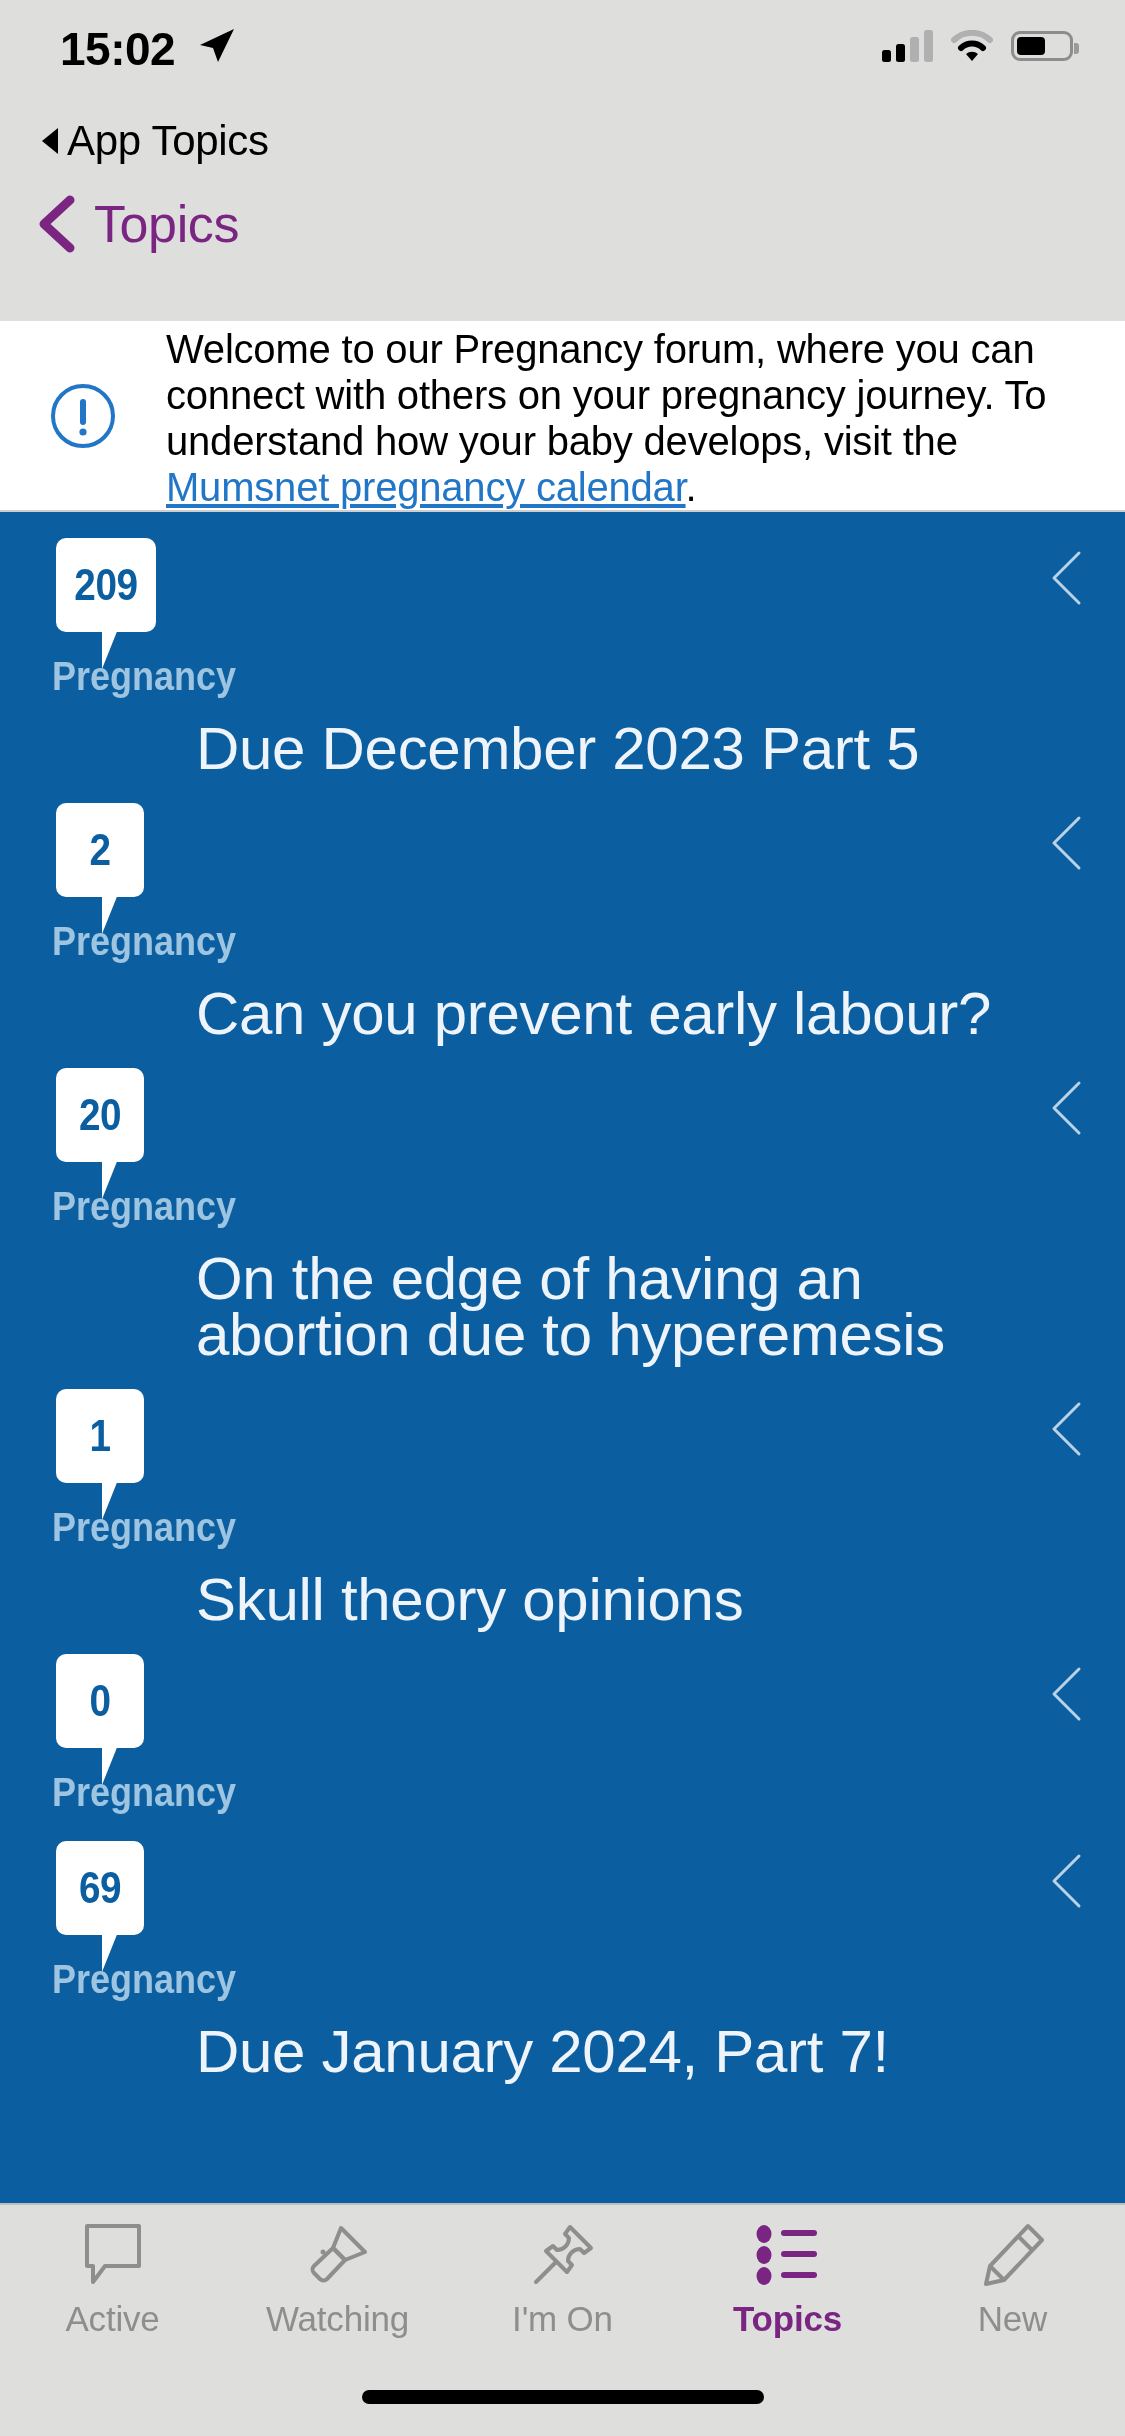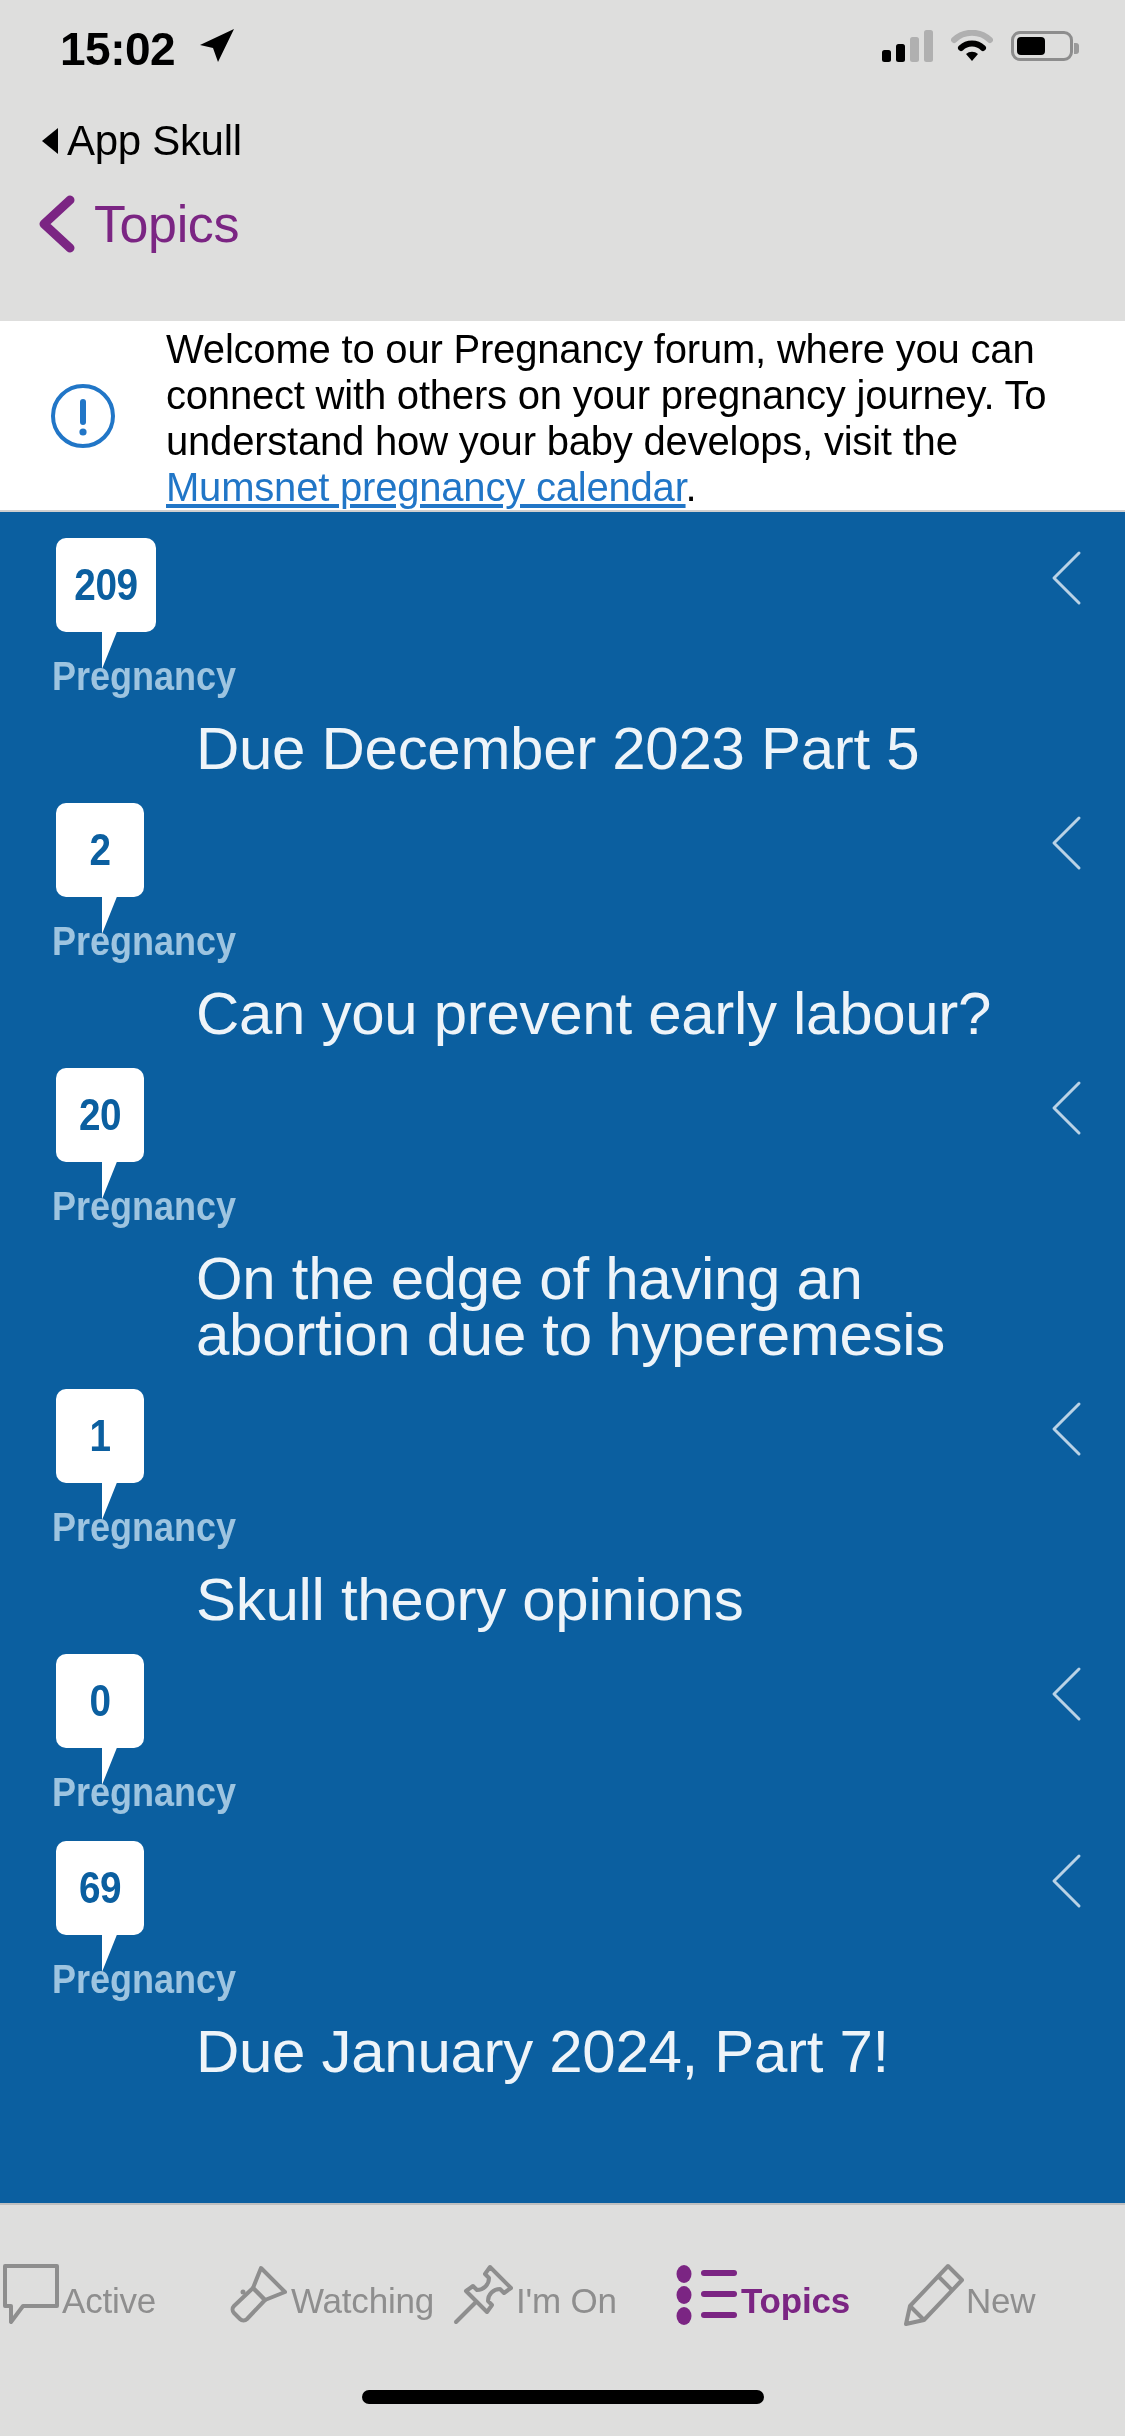--- a/index.html
+++ b/index.html
@@ -181,21 +181,21 @@
 
   
   .tabbar {
     flex:0 0 165px;
     background:#dededd;
     border-top:2px solid #bfbfbf;
     display:flex;
   }
   .tab {
     flex:1;
-    display:flex; flex-direction:row;
+    display:flex; flex-direction:column;
     align-items:center; justify-content:flex-start;
     padding-top:17px;
   }
   .tab .ico { height:66px; display:flex;align-items:center;justify-content:center;}
   .tab .tlbl {
     margin-top:11px;
     font-size:35px;
     color:#8e8e8e;
     letter-spacing:-0.2px;
   }
@@ -238,21 +238,21 @@
         </svg>
       </div>
       <div class="batt">
         <div class="fill" style="width:55%"></div>
       </div>
     </div>
   </div>
 
   <div class="appstore-row">
     <div class="tri"></div>
-    <div class="lbl">App Skull</div>
+    <div class="lbl">App Topics</div>
   </div>
 
   <div class="navbar">
     <div class="nav-chev">
       <svg viewBox="0 0 52 60" width="52" height="60">
         <path d="M40 6 L14 30 L40 54" stroke="#7B2583" stroke-width="9" fill="none" stroke-linecap="round" stroke-linejoin="round"></path>
       </svg>
     </div>
     <div class="nav-title">Topics</div>
   </div>

